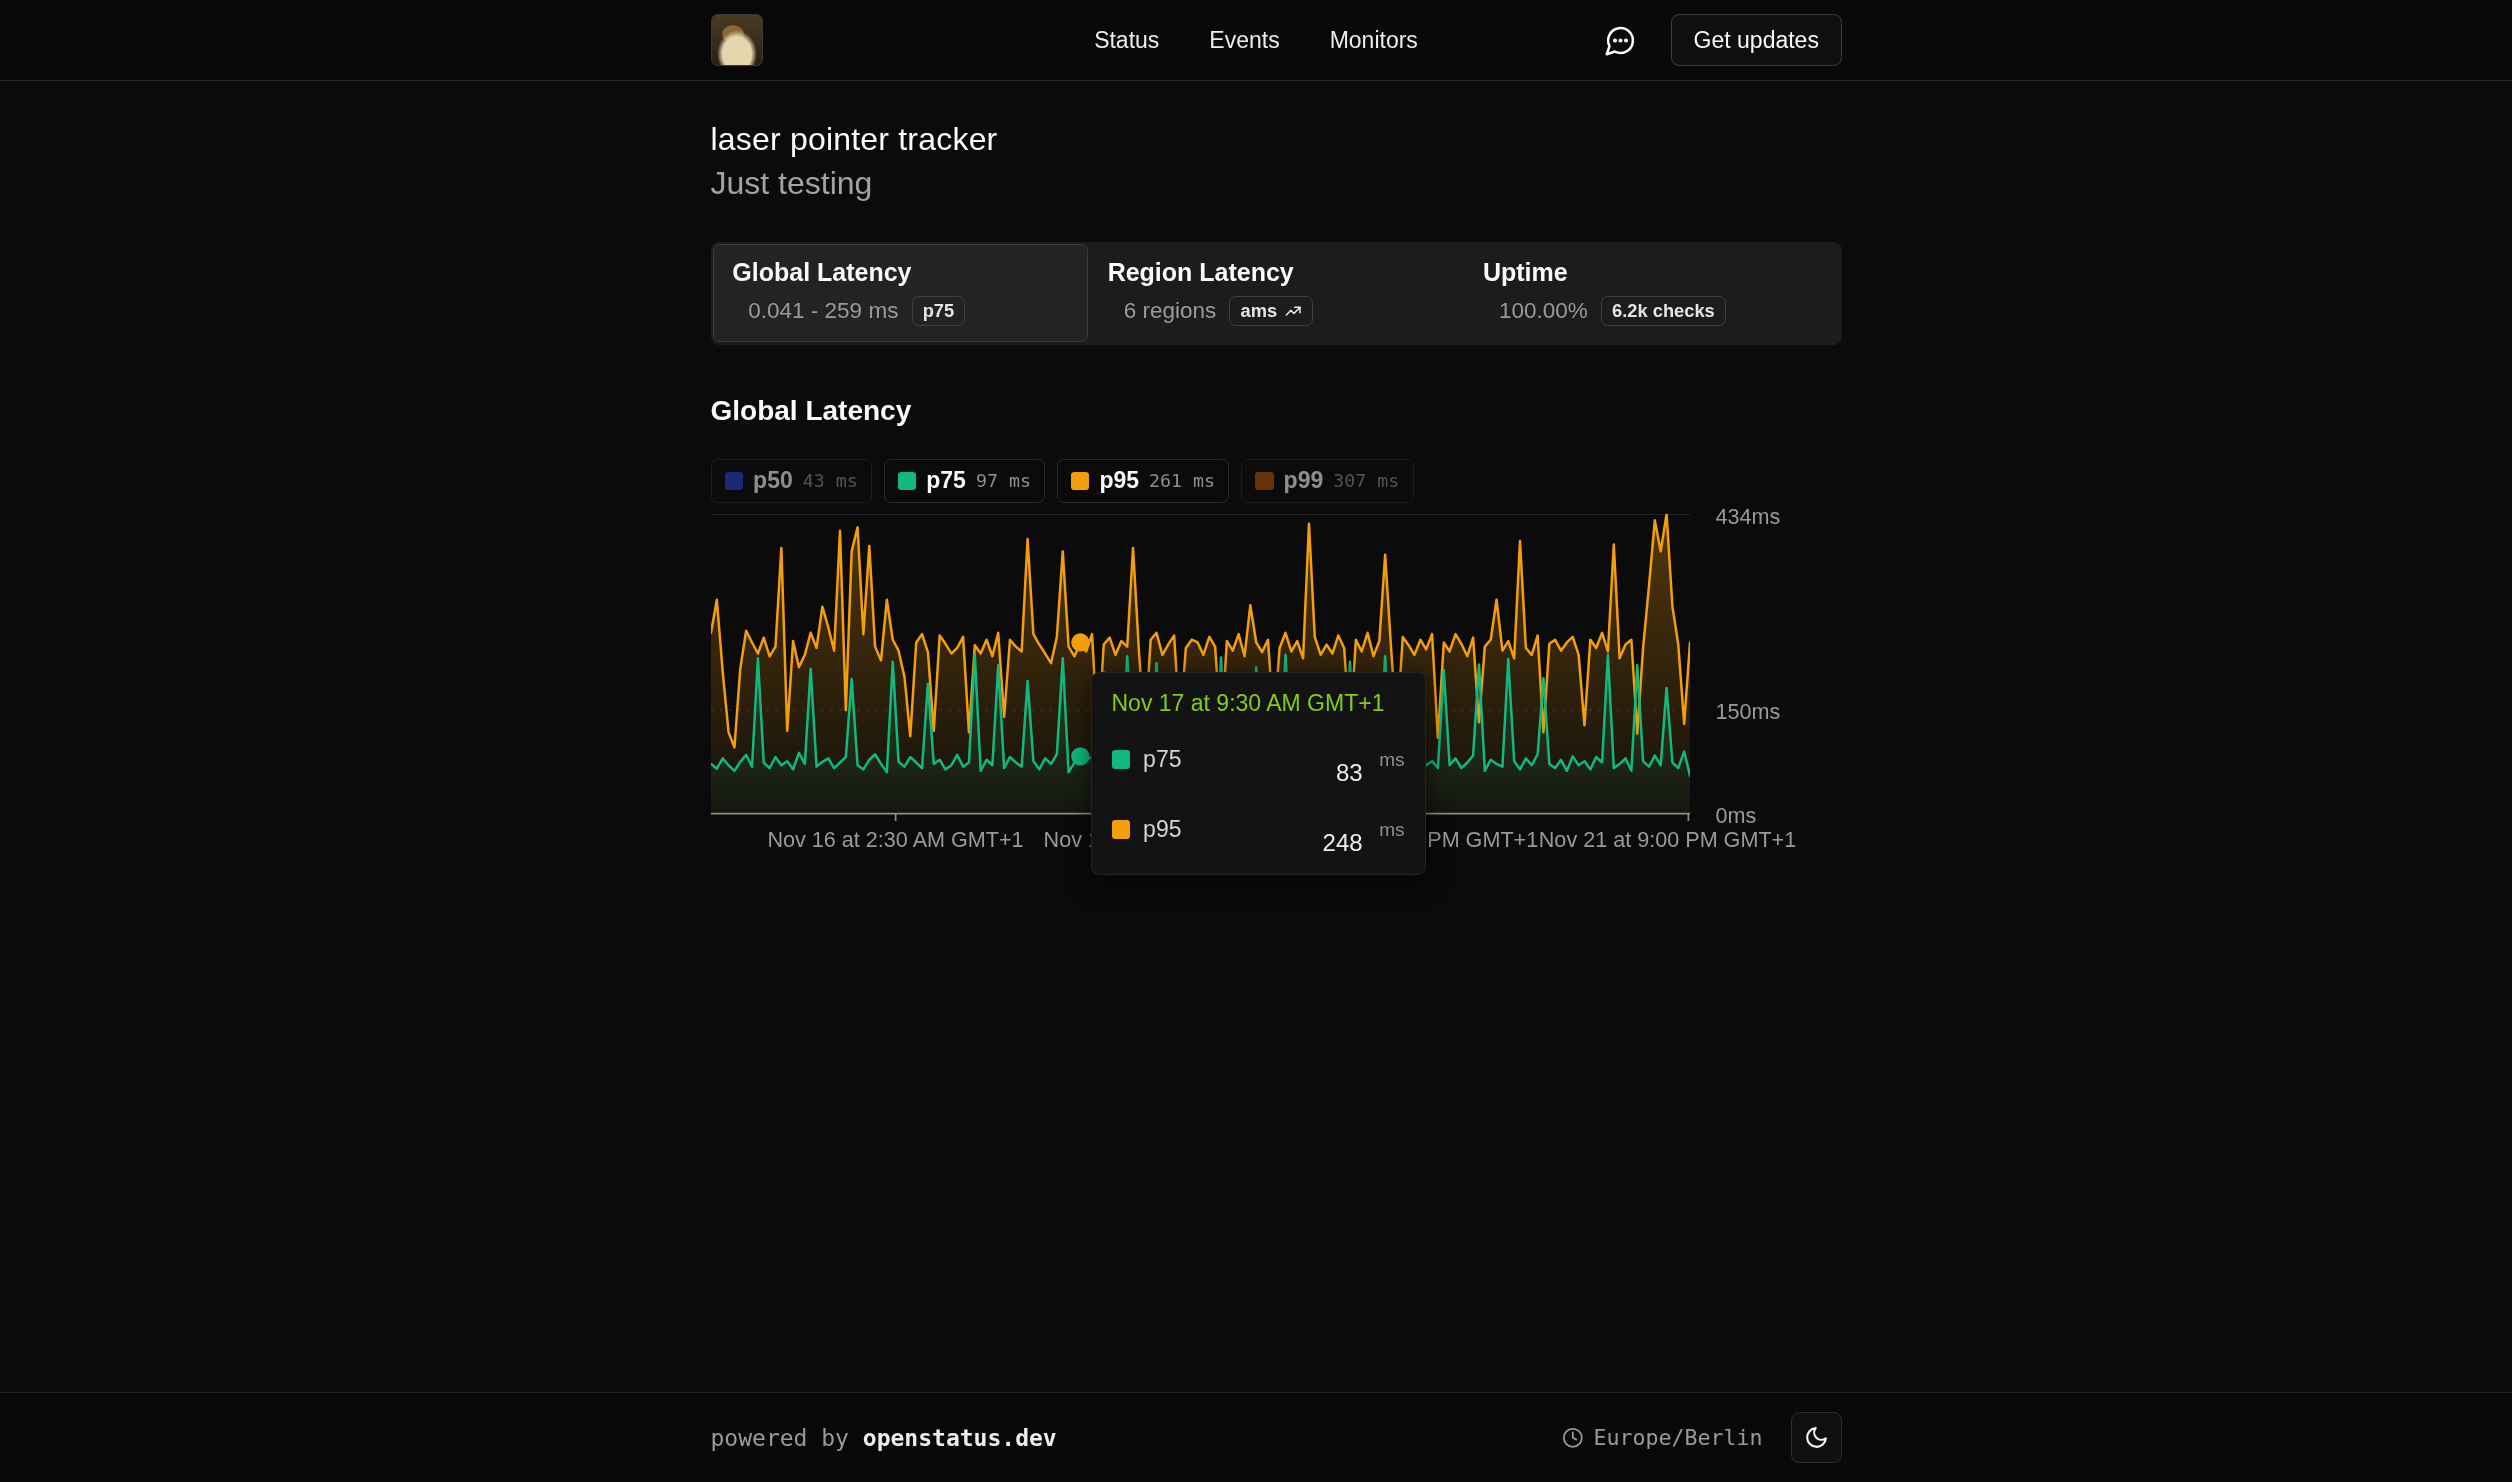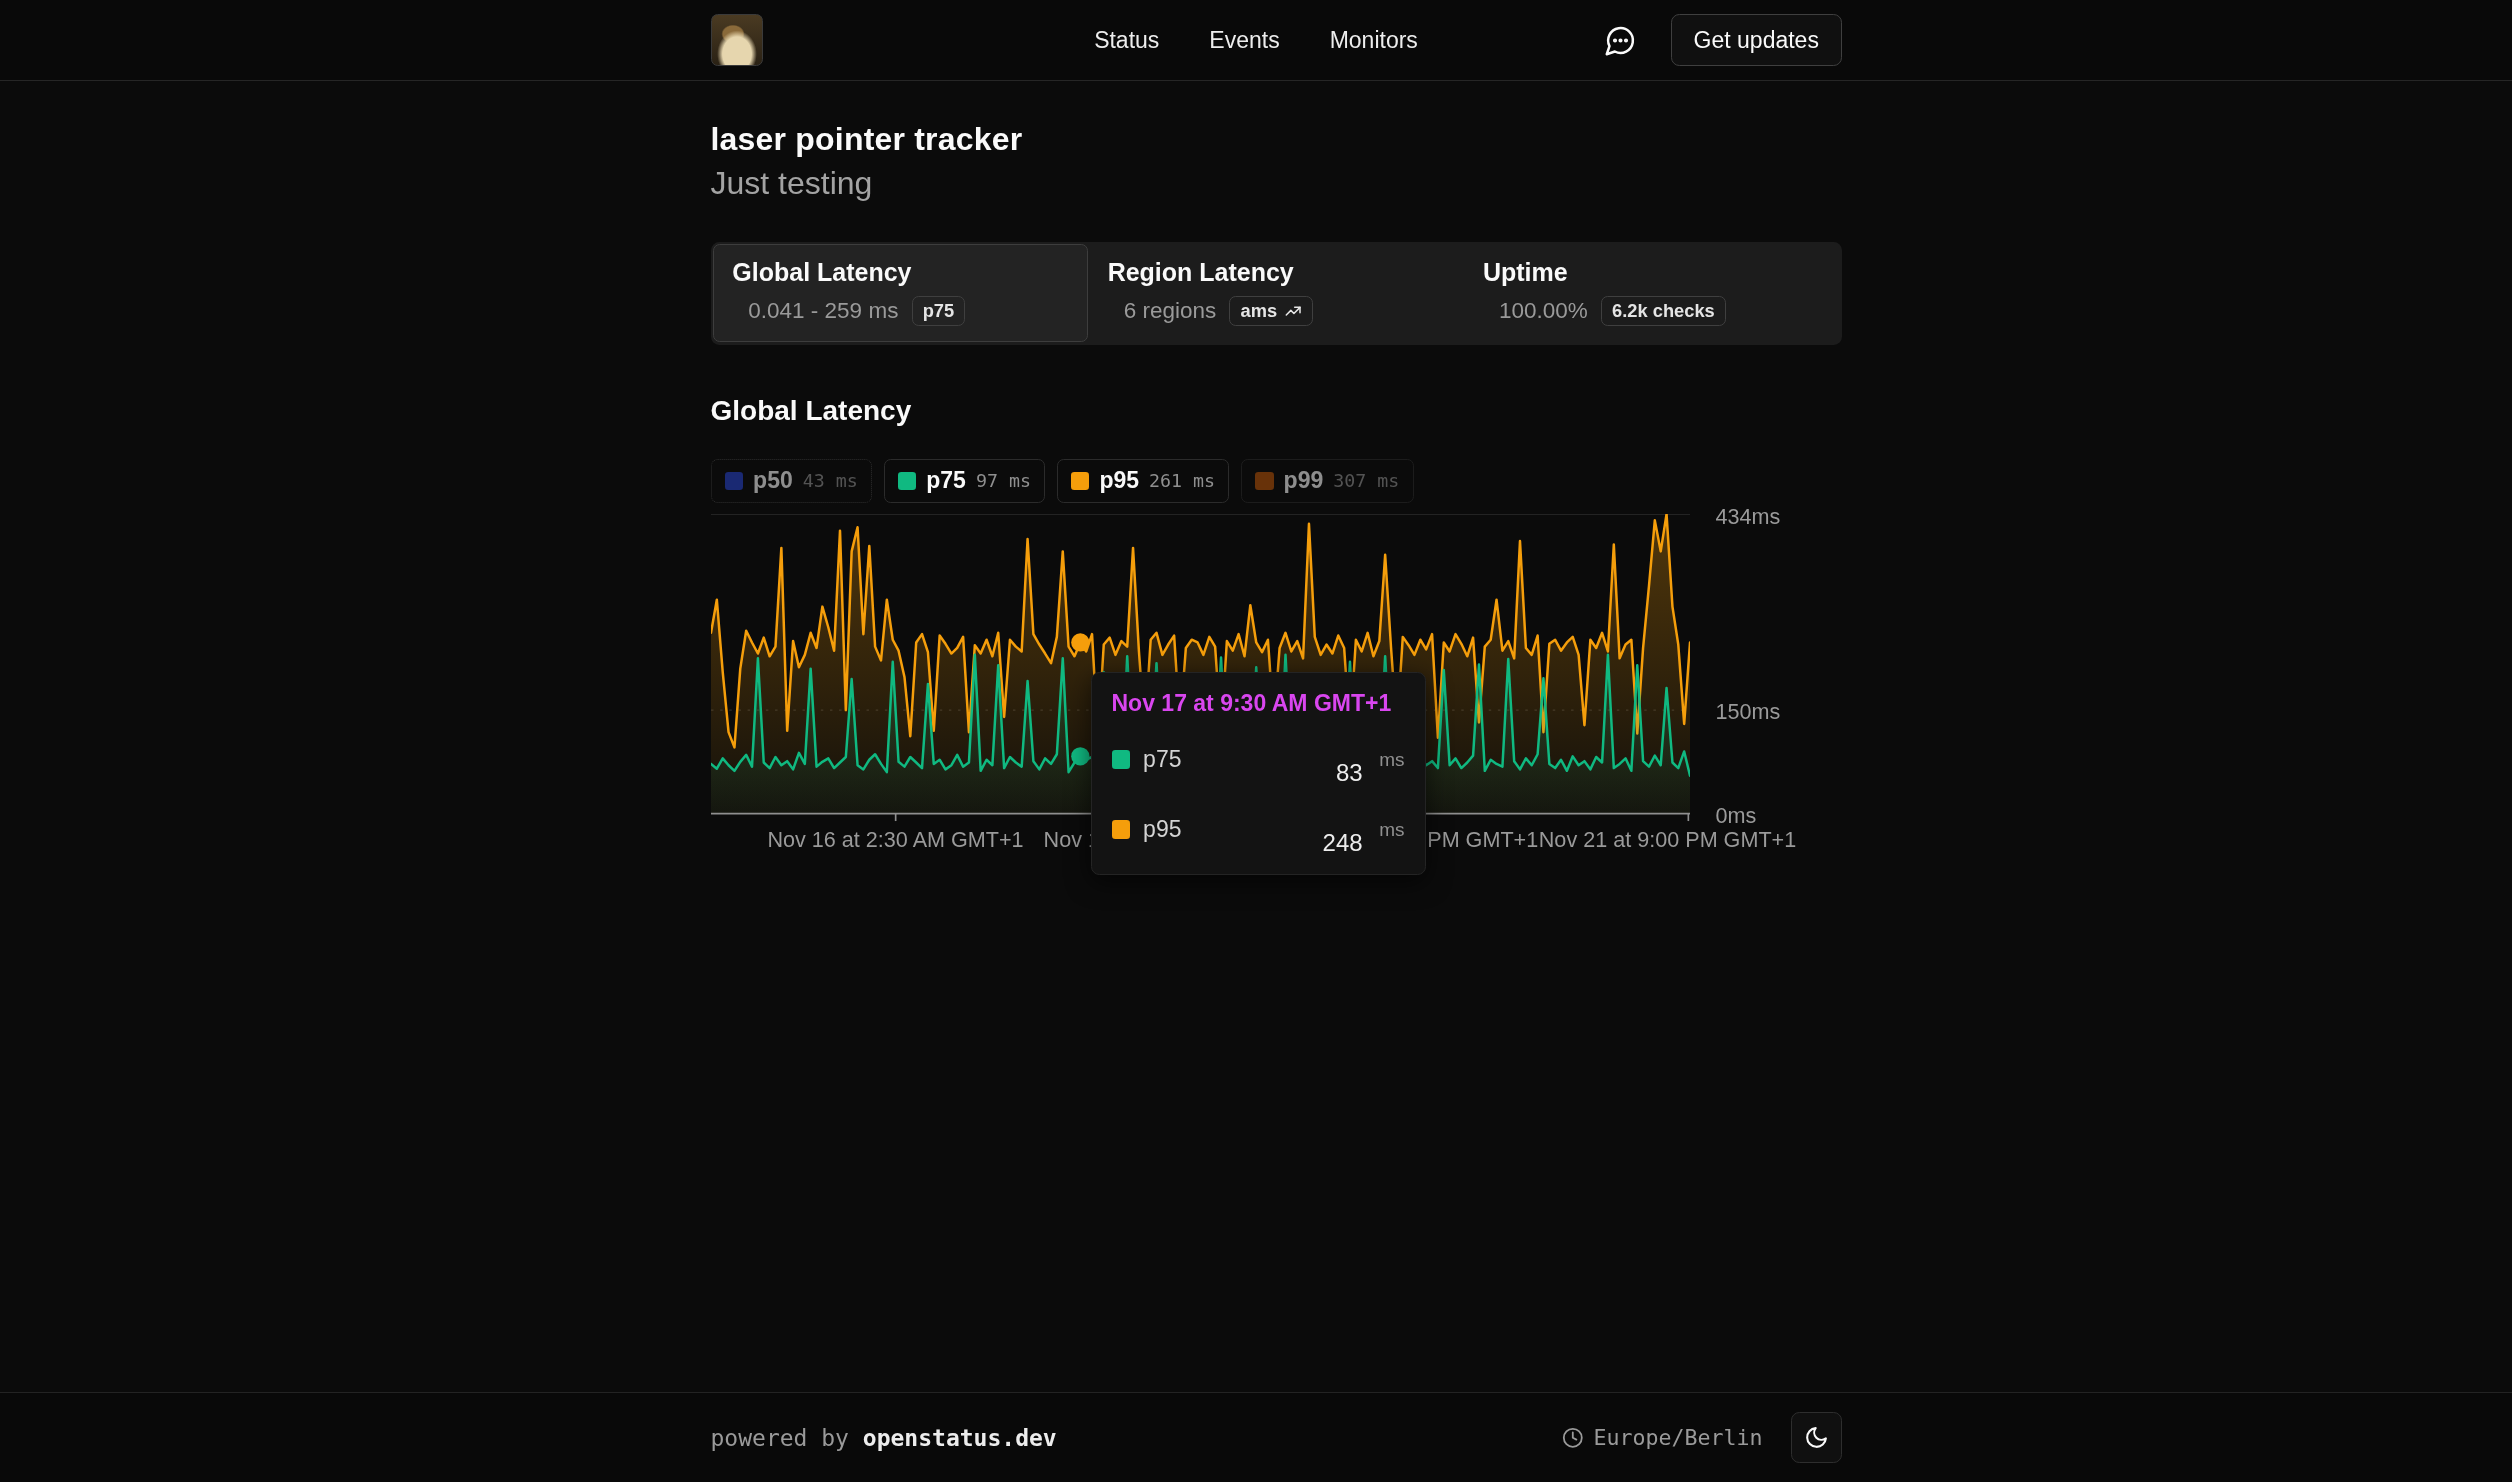--- a/index.html
+++ b/index.html
@@ -16,21 +16,21 @@
       border:0.8px solid #3a3a3a; }
   .nav-links { position:absolute; left:50%; transform:translateX(-50%); display:flex; gap:50px; }
   .nav-link { font-size:23px; font-weight:500; color:#ededed; cursor:pointer; }
   .nav-right { margin-left:auto; display:flex; align-items:center; gap:32px; }
   .chat-btn { width:37px; height:37px; display:flex; align-items:center; justify-content:center; cursor:pointer; }
   .btn-outline { height:52px; padding:0 21.6px; display:flex; align-items:center; background:#101010;
       border:0.8px solid #3f3f3f; border-radius:8.3px; font-size:23px; font-weight:500; color:#fafafa; cursor:pointer; }
 
   
   .page-head { margin-top:40px; }
-  .page-title { font-size:32px; font-weight:700; letter-spacing:0.2px; }
+  .page-title { font-size:32px; font-weight:400; letter-spacing:0.2px; }
   .page-subtitle { margin-top:6.7px; font-size:32px; color:#a3a3a3; }
 
   
   .back-row { margin-top:80px; display:flex; align-items:center; justify-content:space-between; }
   .back-link { display:flex; align-items:center; gap:13.3px; font-size:25px; color:#d4d4d4; cursor:pointer; }
   .icon-btn { width:51px; height:51px; border:0.8px solid #2e2e2e; border-radius:8.3px; background:#101010;
       display:flex; align-items:center; justify-content:center; cursor:pointer; }
 
   
   .tabs { margin-top:40px; background:#1c1c1c; border-radius:8.3px; padding:2.5px; display:flex; }
@@ -61,21 +61,21 @@
   
   .chart-block { position:relative; margin-top:11.6px; height:358px; }
   .plot { position:absolute; left:0; top:0; width:979px; height:308px; }
   .ylabel { position:absolute; left:1005px; font-size:21.6px; color:#9a9a9a; white-space:nowrap; }
   .xlabels { position:absolute; top:309px; left:0; width:979px; height:33px; }
   .xlabel { position:absolute; transform:translateX(-50%); font-size:21.6px; color:#9a9a9a; white-space:nowrap; top:3.3px; }
 
   
   .tooltip { position:absolute; left:380px; top:158px; width:335px; background:#131313; border:0.8px solid #242424;
       border-radius:8.3px; padding:16.6px 20px; box-shadow:0 6.7px 25px rgba(0,0,0,.6); }
-  .tooltip-title { font-size:23px; font-weight:700; color:#d946ef; }
+  .tooltip-title { font-size:23px; font-weight:400; color:#84cc16; }
   .tooltip-row { margin-top:15px; display:flex; align-items:center; gap:13.3px; }
   .tt-swatch { width:18.3px; height:18.3px; border-radius:3.3px; }
   .tt-label { font-size:23px; color:#d4d4d4; }
   .tt-value { margin-left:auto; font-size:24px; color:#ededed;margin-top:27px; }
   .tt-unit { font-size:19px; color:#8f8f8f; margin-left:3.3px; }
 
   
   .footer { position:absolute; left:0; right:0; bottom:0; height:90px; background:#090909; border-top:0.8px solid #232323; }
   .footer .container { height:100%; display:flex; align-items:center; }
   .powered { font-family:"DejaVu Sans Mono",monospace; font-size:23px; color:#9a9a9a; }

